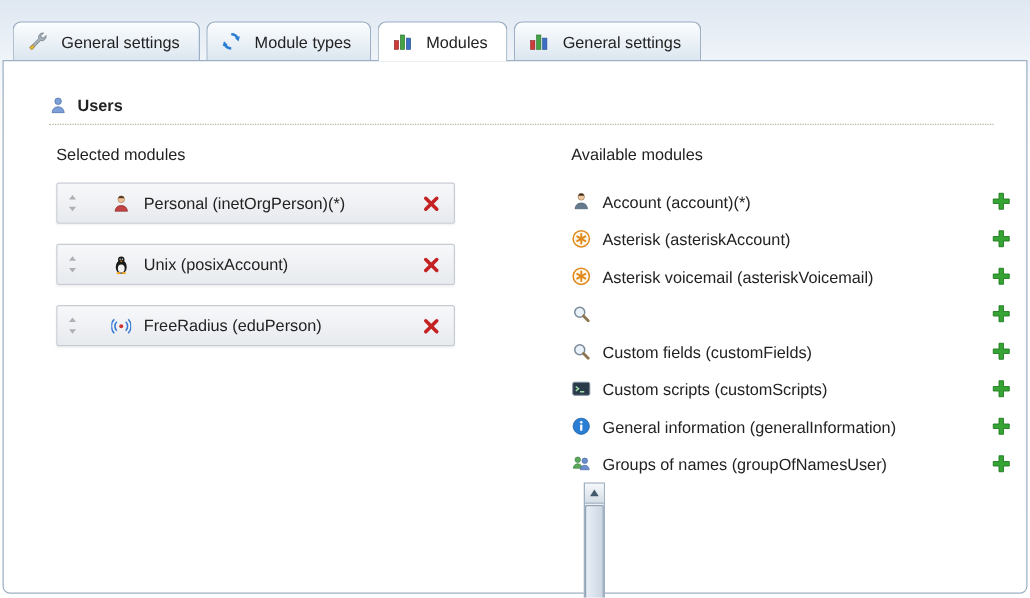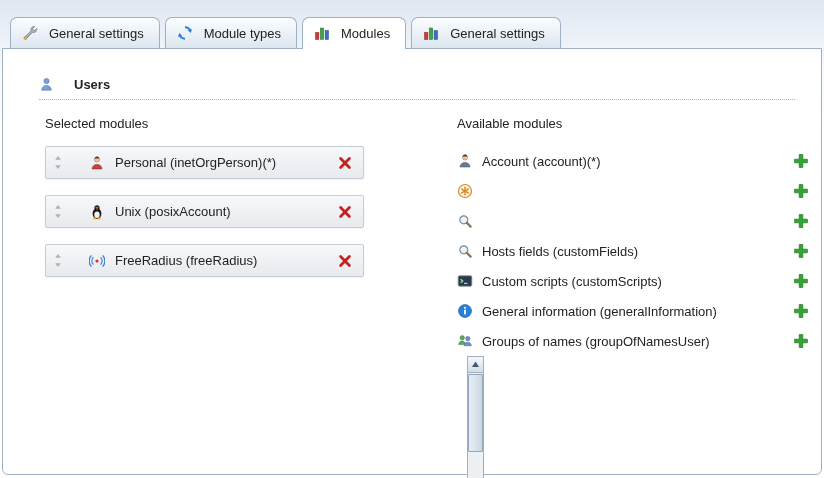--- a/index.html
+++ b/index.html
@@ -49,21 +49,21 @@
     margin: 0 2px;
     height: 427px;
     background: #ffffff;
     border: 1px solid #9db0c4;
     border-radius: 0 0 6px 6px;
   }
 
   .section-header {
     display: flex;
     align-items: center;
-    gap: 20px;
+    gap: 8px;
     margin: 28px 26px 0 36px;
     padding-bottom: 7px;
     border-bottom: 1px dotted #b9b49a;
     font-weight: bold;
   }
 
   .columns { display: flex; margin: 16px 0 0 42px; gap: 40px; }
   .col-left { width: 372px; }
   .col-right { flex: 1; }
   .col-label { margin-bottom: 15px; }
@@ -256,21 +256,21 @@
               <path d="M5 15 2 11h6z" fill="#b0b0b0"></path>
             </svg>
         </span>
         <span class="mod-icon">
           <svg width="16" height="16" viewBox="0 0 16 16">
               <path d="M4.4 4.4a5.2 5.2 0 0 0 0 7.2M2.4 2.4a8 8 0 0 0 0 11.2" fill="none" stroke="#3a7bd5" stroke-width="1.3"></path>
               <path d="M11.6 4.4a5.2 5.2 0 0 1 0 7.2M13.6 2.4a8 8 0 0 1 0 11.2" fill="none" stroke="#3a7bd5" stroke-width="1.3"></path>
               <circle cx="8" cy="8" r="1.6" fill="#cc3333"></circle>
             </svg>
         </span>
-        <span class="label">FreeRadius (freeRadius)</span>
+        <span class="label">FreeRadius (eduPerson)</span>
         <span class="del">
           <svg width="16" height="16" viewBox="0 0 16 16">
               <g stroke="#c42222" stroke-width="2.8" stroke-linecap="round">
                 <line x1="3.6" y1="3.6" x2="12.4" y2="12.4"></line>
                 <line x1="12.4" y1="3.6" x2="3.6" y2="12.4"></line>
               </g>
             </svg>
         </span>
       </div>
     </div>
@@ -301,27 +301,46 @@
             <span class="mod-icon">
               <svg width="16" height="16" viewBox="0 0 16 16">
                   <circle cx="8" cy="8" r="6.5" fill="#fff7ea" stroke="#e0881a" stroke-width="1.2"></circle>
                   <g stroke="#e0881a" stroke-width="1.5" stroke-linecap="round">
                     <line x1="8" y1="4.2" x2="8" y2="11.8"></line>
                     <line x1="4.7" y1="6.1" x2="11.3" y2="9.9"></line>
                     <line x1="4.7" y1="9.9" x2="11.3" y2="6.1"></line>
                   </g>
                 </svg>
             </span>
-            <span class="add">
-              <svg width="16" height="16" viewBox="0 0 16 16">
-                  <path d="M6.2 1.6h3.6v4.6h4.6v3.6H9.8v4.6H6.2V9.8H1.6V6.2h4.6z" fill="#35a435" stroke="#1e7a1e" stroke-width="0.7"></path>
-                </svg>
-            </span>
-          </div>
-
+            <span class="label">Asterisk (asteriskAccount)</span>
+            <span class="add">
+              <svg width="16" height="16" viewBox="0 0 16 16">
+                  <path d="M6.2 1.6h3.6v4.6h4.6v3.6H9.8v4.6H6.2V9.8H1.6V6.2h4.6z" fill="#35a435" stroke="#1e7a1e" stroke-width="0.7"></path>
+                </svg>
+            </span>
+          </div>
+
+          <div class="avail-row">
+            <span class="mod-icon">
+              <svg width="16" height="16" viewBox="0 0 16 16">
+                  <circle cx="8" cy="8" r="6.5" fill="#fff7ea" stroke="#e0881a" stroke-width="1.2"></circle>
+                  <g stroke="#e0881a" stroke-width="1.5" stroke-linecap="round">
+                    <line x1="8" y1="4.2" x2="8" y2="11.8"></line>
+                    <line x1="4.7" y1="6.1" x2="11.3" y2="9.9"></line>
+                    <line x1="4.7" y1="9.9" x2="11.3" y2="6.1"></line>
+                  </g>
+                </svg>
+            </span>
+            <span class="label">Asterisk voicemail (asteriskVoicemail)</span>
+            <span class="add">
+              <svg width="16" height="16" viewBox="0 0 16 16">
+                  <path d="M6.2 1.6h3.6v4.6h4.6v3.6H9.8v4.6H6.2V9.8H1.6V6.2h4.6z" fill="#35a435" stroke="#1e7a1e" stroke-width="0.7"></path>
+                </svg>
+            </span>
+          </div>
 
           <div class="avail-row">
             <span class="mod-icon">
               <svg width="16" height="16" viewBox="0 0 16 16">
                   <circle cx="6.8" cy="6.8" r="4" fill="#eaf2fa" stroke="#7b8a99" stroke-width="1.2"></circle>
                   <line x1="9.8" y1="9.8" x2="13.6" y2="13.6" stroke="#8a734d" stroke-width="2.2" stroke-linecap="round"></line>
                 </svg>
             </span>
             <span class="add">
               <svg width="16" height="16" viewBox="0 0 16 16">
@@ -330,21 +349,21 @@
             </span>
           </div>
 
           <div class="avail-row">
             <span class="mod-icon">
               <svg width="16" height="16" viewBox="0 0 16 16">
                   <circle cx="6.8" cy="6.8" r="4" fill="#eaf2fa" stroke="#7b8a99" stroke-width="1.2"></circle>
                   <line x1="9.8" y1="9.8" x2="13.6" y2="13.6" stroke="#8a734d" stroke-width="2.2" stroke-linecap="round"></line>
                 </svg>
             </span>
-            <span class="label">Hosts fields (customFields)</span>
+            <span class="label">Custom fields (customFields)</span>
             <span class="add">
               <svg width="16" height="16" viewBox="0 0 16 16">
                   <path d="M6.2 1.6h3.6v4.6h4.6v3.6H9.8v4.6H6.2V9.8H1.6V6.2h4.6z" fill="#35a435" stroke="#1e7a1e" stroke-width="0.7"></path>
                 </svg>
             </span>
           </div>
 
           <div class="avail-row">
             <span class="mod-icon">
               <svg width="16" height="16" viewBox="0 0 16 16">

